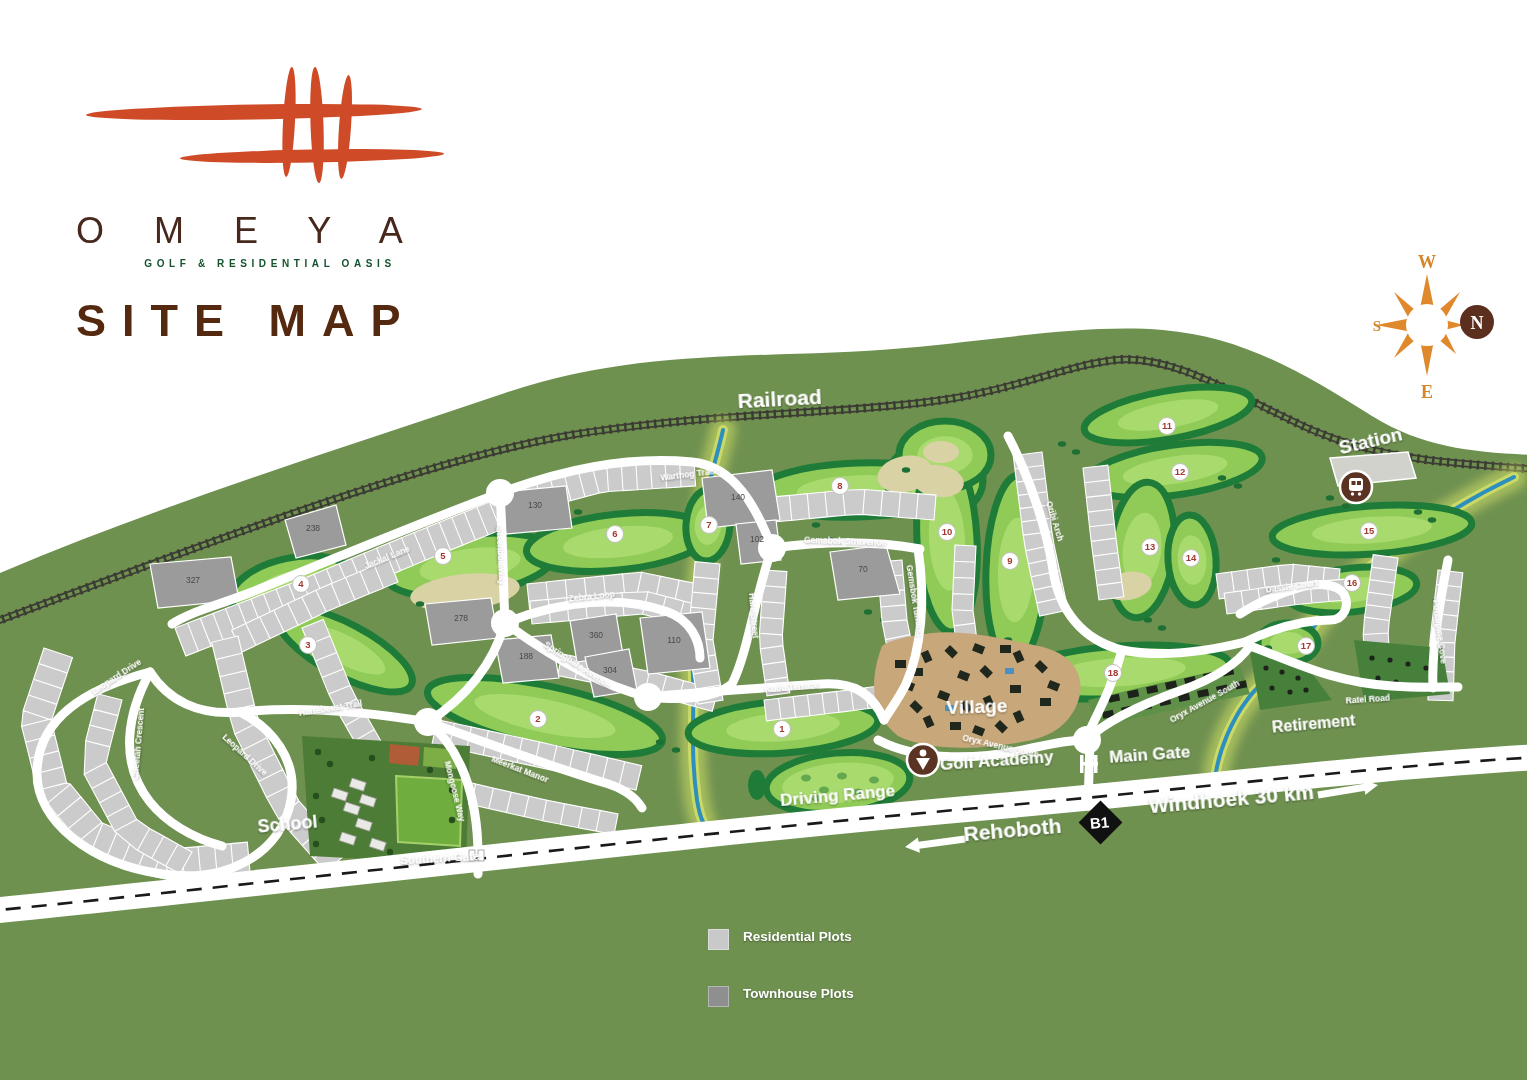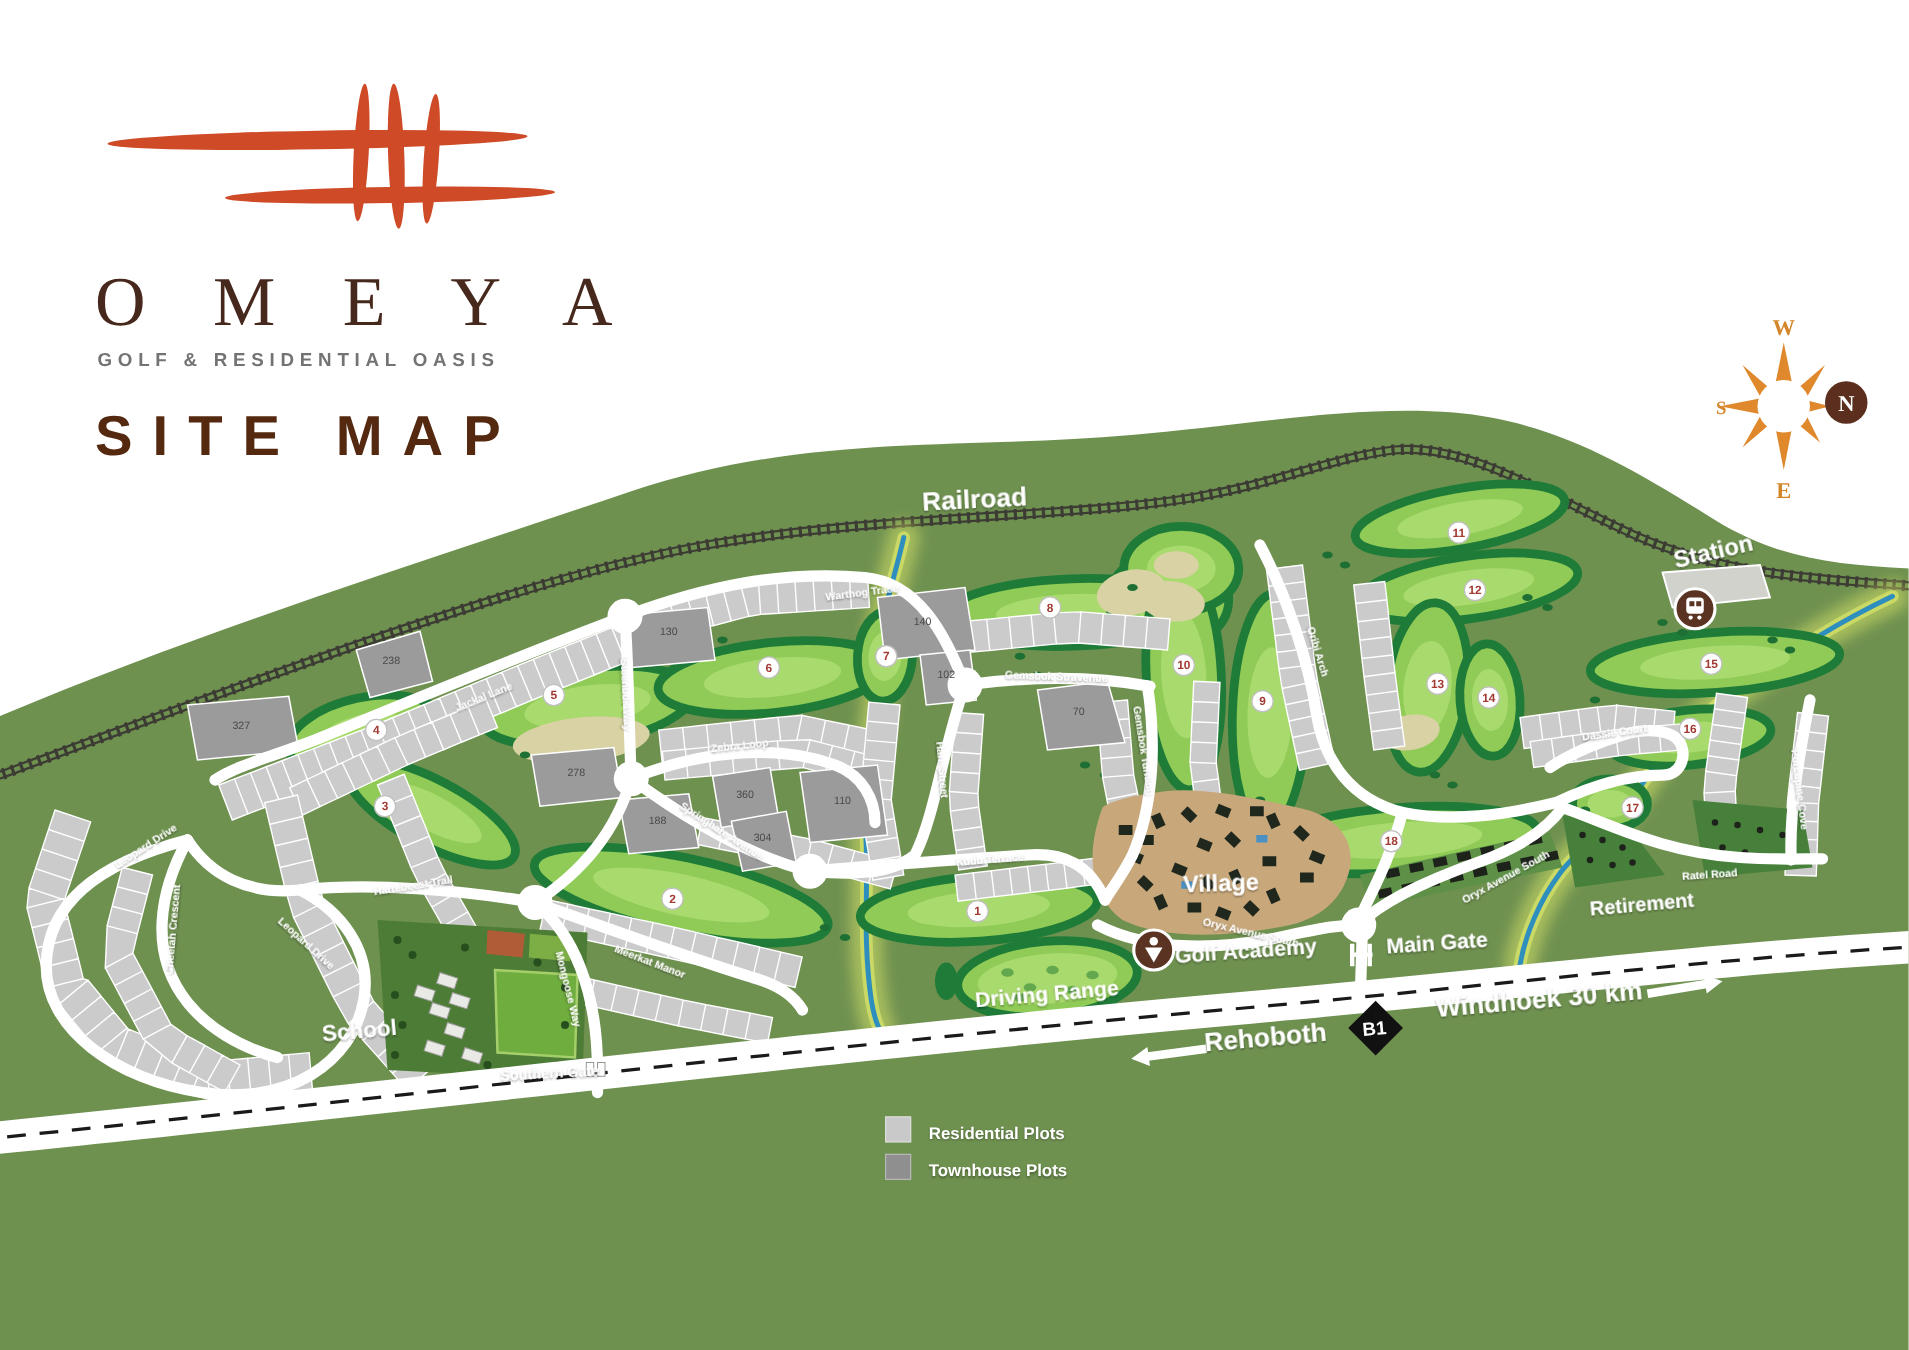--- a/index.html
+++ b/index.html
@@ -2,32 +2,32 @@
 <html><head>
 <meta charset="utf-8">
 <style>
   html,body{margin:0;padding:0;background:#fff;}
   #stage{position:relative;width:1527px;height:1080px;overflow:hidden;background:#fff;
          font-family:"Liberation Sans",sans-serif;}
   #map{position:absolute;left:0;top:0;}
   
   #logo{position:absolute;left:62px;top:52px;width:400px;height:300px;}
   #logo .strokes{display:block;}
-  #logo .title{font-family:Liberation Serif, serif;font-size:56px;font-weight:400;
+  #logo .title{font-family:Liberation Sans, sans-serif;font-size:36px;font-weight:400;
                color:#47281c;letter-spacing:20px;margin:8px 0 0 14px;white-space:nowrap;}
-  #logo .subtitle{font-size:15px;font-weight:bold;color:#737373;letter-spacing:4.6px;
-                  margin:6px 0 0 16px;white-space:nowrap;}
+  #logo .subtitle{font-size:10px;font-weight:bold;color:#14532d;letter-spacing:4.6px;
+                  margin:6px 0 0 16px;white-space:nowrap;text-align:center;}
   #logo .heading{font-family:Liberation Sans, sans-serif;font-size:45px;font-weight:bold;
                  color:#54290f;letter-spacing:16px;margin:26px 0 0 14px;white-space:nowrap;}
   
   #compass{position:absolute;left:1352px;top:248px;width:150px;height:158px;}
   #compass text{font-family:"Liberation Serif",serif;font-weight:bold;fill:#d4862a;}
   
   #legend{position:absolute;left:708px;top:893px;color:#fff;font-weight:bold;font-size:13.5px;}
-  #legend .row{display:flex;align-items:flex-end;margin-bottom:9px;}
+  #legend .row{display:flex;align-items:flex-start;margin-bottom:9px;margin-top:36px;}
   #legend .sq{width:19px;height:19px;margin-right:14px;border:1px solid rgba(255,255,255,.35);
               display:inline-block;}
   .lbl-shadow{text-shadow:0 1px 2px rgba(0,0,0,.35);}
 </style>
 </head>
 <body>
 
 <div id="stage">
 
   <svg id="map" width="1527" height="1080" viewBox="0 0 1527 1080">

